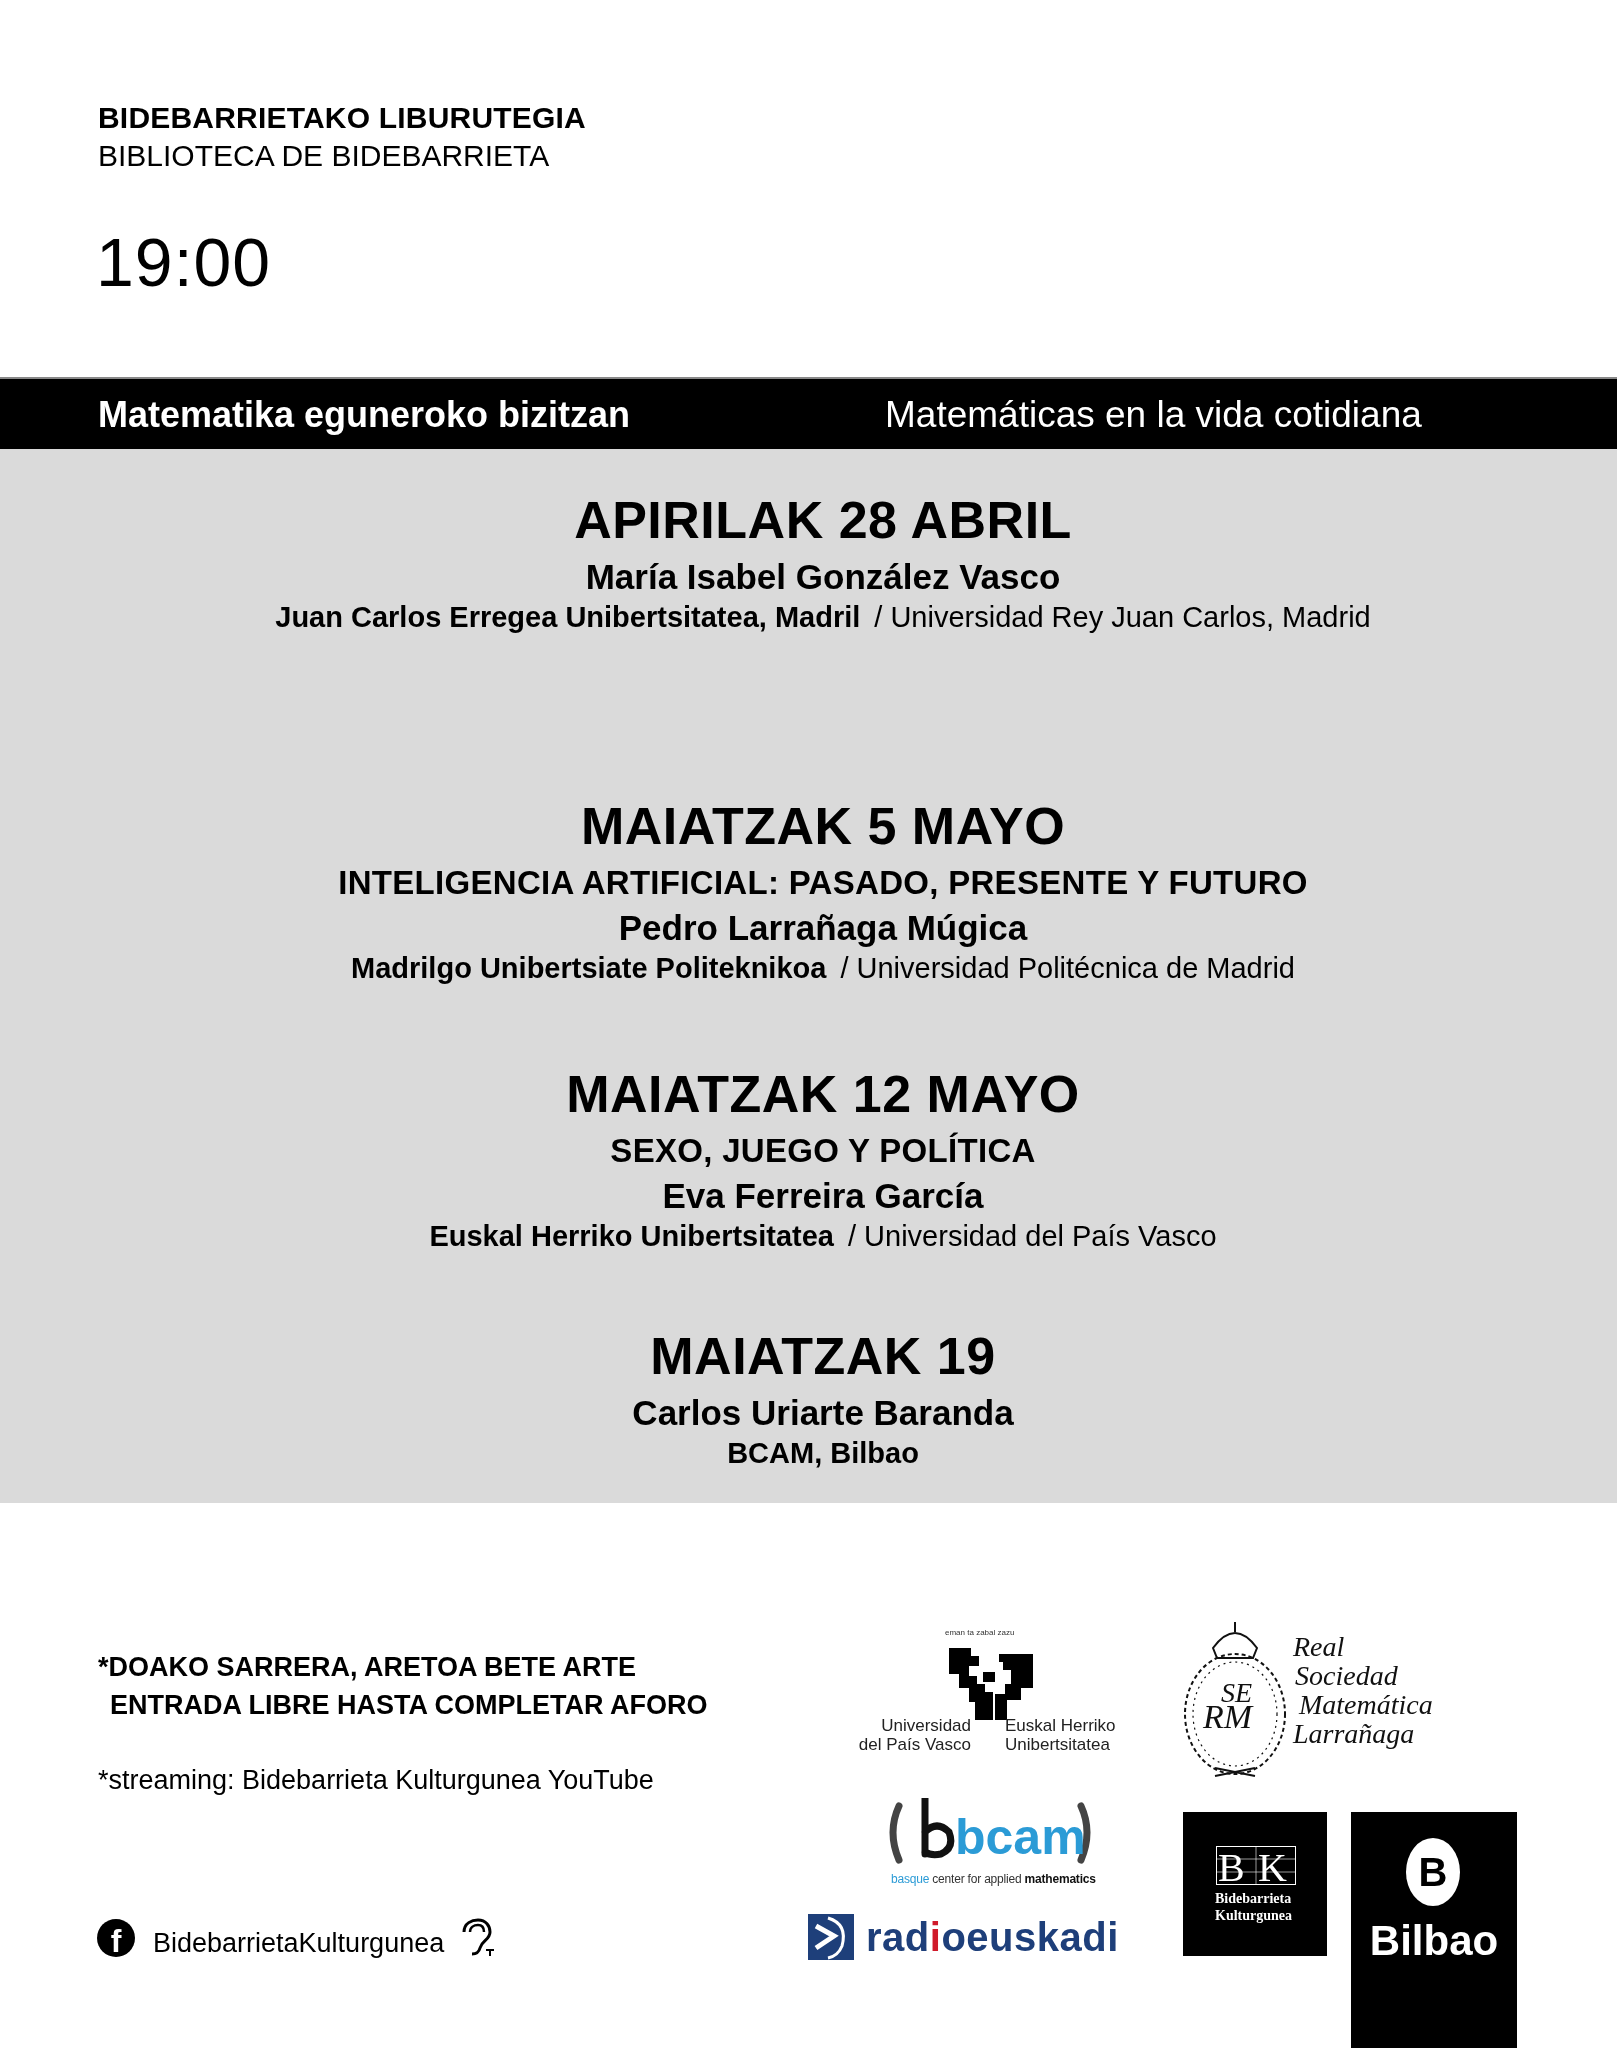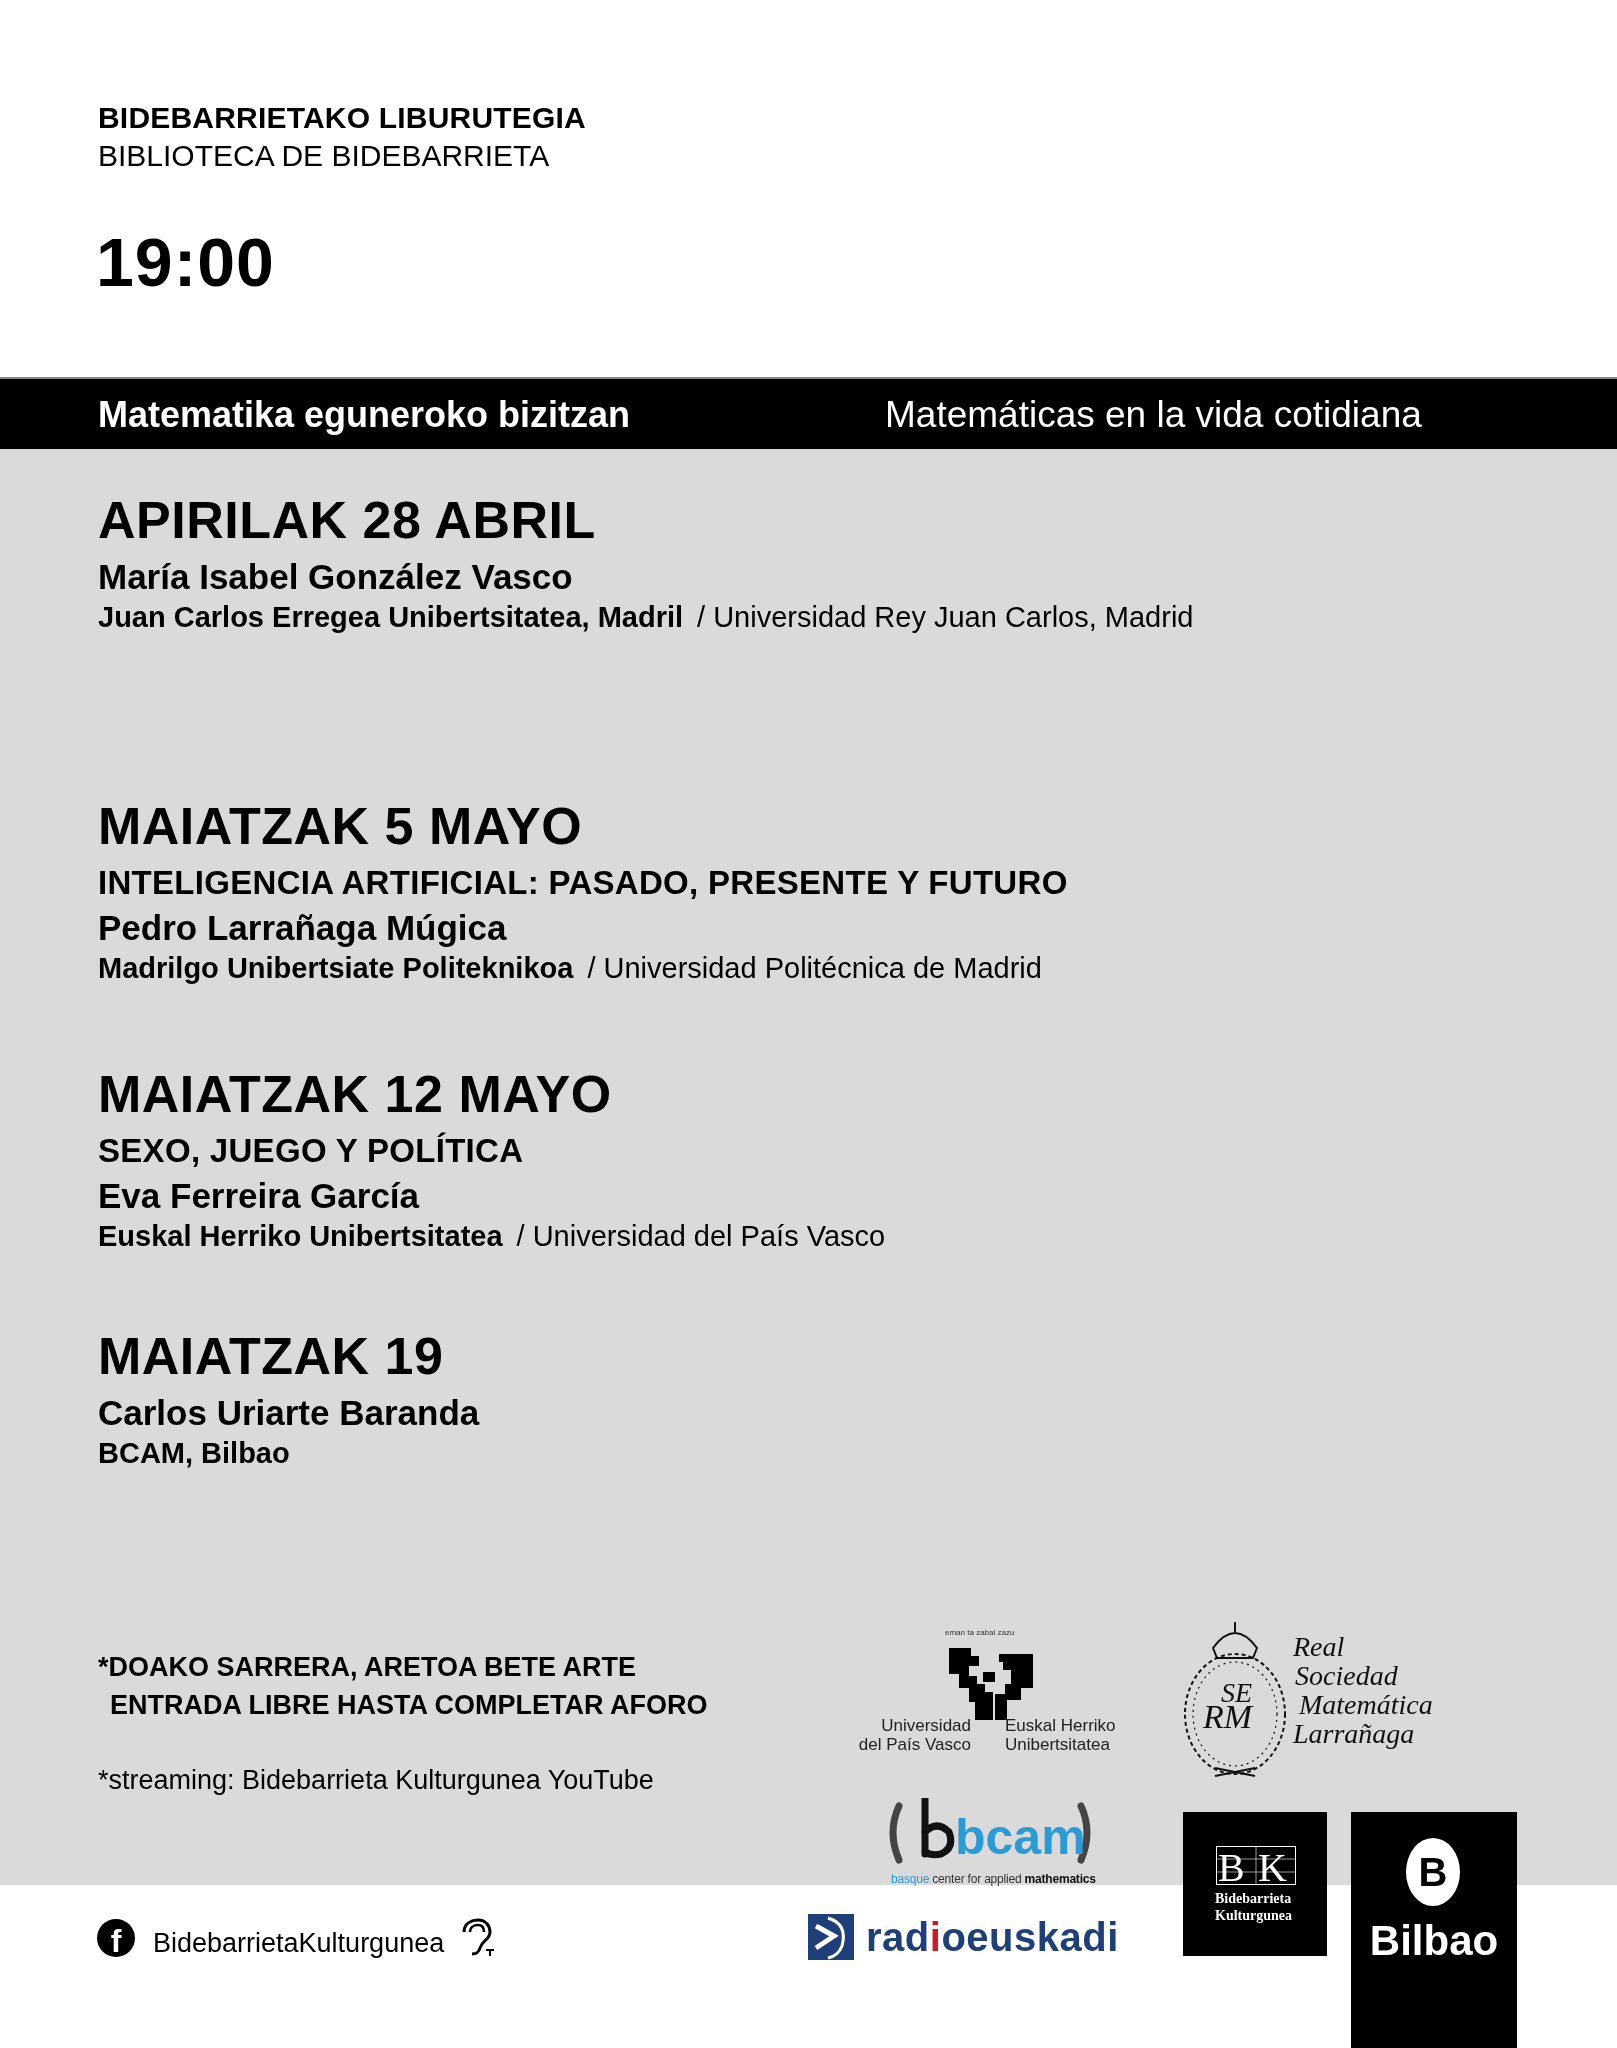--- a/index.html
+++ b/index.html
@@ -4,21 +4,21 @@
 <style>
   html, body { margin:0; padding:0; }
   body {
     width:1617px; height:2048px; position:relative; overflow:hidden;
     background:#ffffff; color:#000;
     font-family:"Liberation Sans", "DejaVu Sans", sans-serif;
   }
   .abs { position:absolute; }
   .venue-eu { left:98px; top:100px; font-size:30px; font-weight:700; letter-spacing:0.2px; line-height:36px; white-space:nowrap; }
   .venue-es { left:98px; top:138px; font-size:30px; font-weight:400; line-height:36px; white-space:nowrap; }
-  .time { left:96px; top:224px; font-size:68px; font-weight:700; line-height:76px; letter-spacing:1px; }
+  .time { left:96px; top:224px; font-size:68px; font-weight:400; line-height:76px; letter-spacing:1px; }
 
   .series-bar { left:0; top:377px; width:1617px; height:72px; background:#000; color:#fff; border-top:2px solid #888; box-sizing:border-box;padding-left:40px; }
   .series-eu { position:absolute; left:98px; top:14px; font-size:36px; font-weight:700; line-height:44px; white-space:nowrap; }
   .series-es { position:absolute; left:885px; top:14px; font-size:37px; font-weight:400; line-height:44px; white-space:nowrap; }
   .program-wrap { left:0; top:449px; width:1617px; height:1147px; background:#dadada; }
 
   .event { position:absolute; left:98px; width:1450px; }
   .ev-date { font-size:52px; font-weight:700; line-height:62px; white-space:nowrap; letter-spacing:0.5px; }
   .ev-title { font-size:33px; font-weight:700; line-height:39px; margin-top:6px; letter-spacing:0.3px; }
   .ev-speaker { font-size:35px; font-weight:700; line-height:44px; margin-top:4px; white-space:nowrap; }
@@ -75,21 +75,21 @@
 
 <div class="abs venue-eu">BIDEBARRIETAKO LIBURUTEGIA</div>
 <div class="abs venue-es">BIBLIOTECA DE BIDEBARRIETA</div>
 <div class="abs time">19:00</div>
 
 <div class="abs series-bar">
   <div class="series-eu">Matematika eguneroko bizitzan</div>
   <div class="series-es">Matemáticas en la vida cotidiana</div>
 </div>
 
-<div class="abs program-wrap" style="height:1436px;">
+<div class="abs program-wrap" style="height:1054px;text-align:center;">
   <div class="event" style="top:40px;">
     <div class="ev-date">APIRILAK 28 ABRIL</div>
     <div class="ev-speaker">María Isabel González Vasco</div>
     <div class="ev-aff">
       <span class="eu">Juan Carlos Erregea Unibertsitatea, Madril</span><span class="sep">/ Universidad Rey Juan Carlos, Madrid</span>
     </div>
   </div>
 
   <div class="event" style="top:346px;">
     <div class="ev-date">MAIATZAK 5 MAYO</div>

